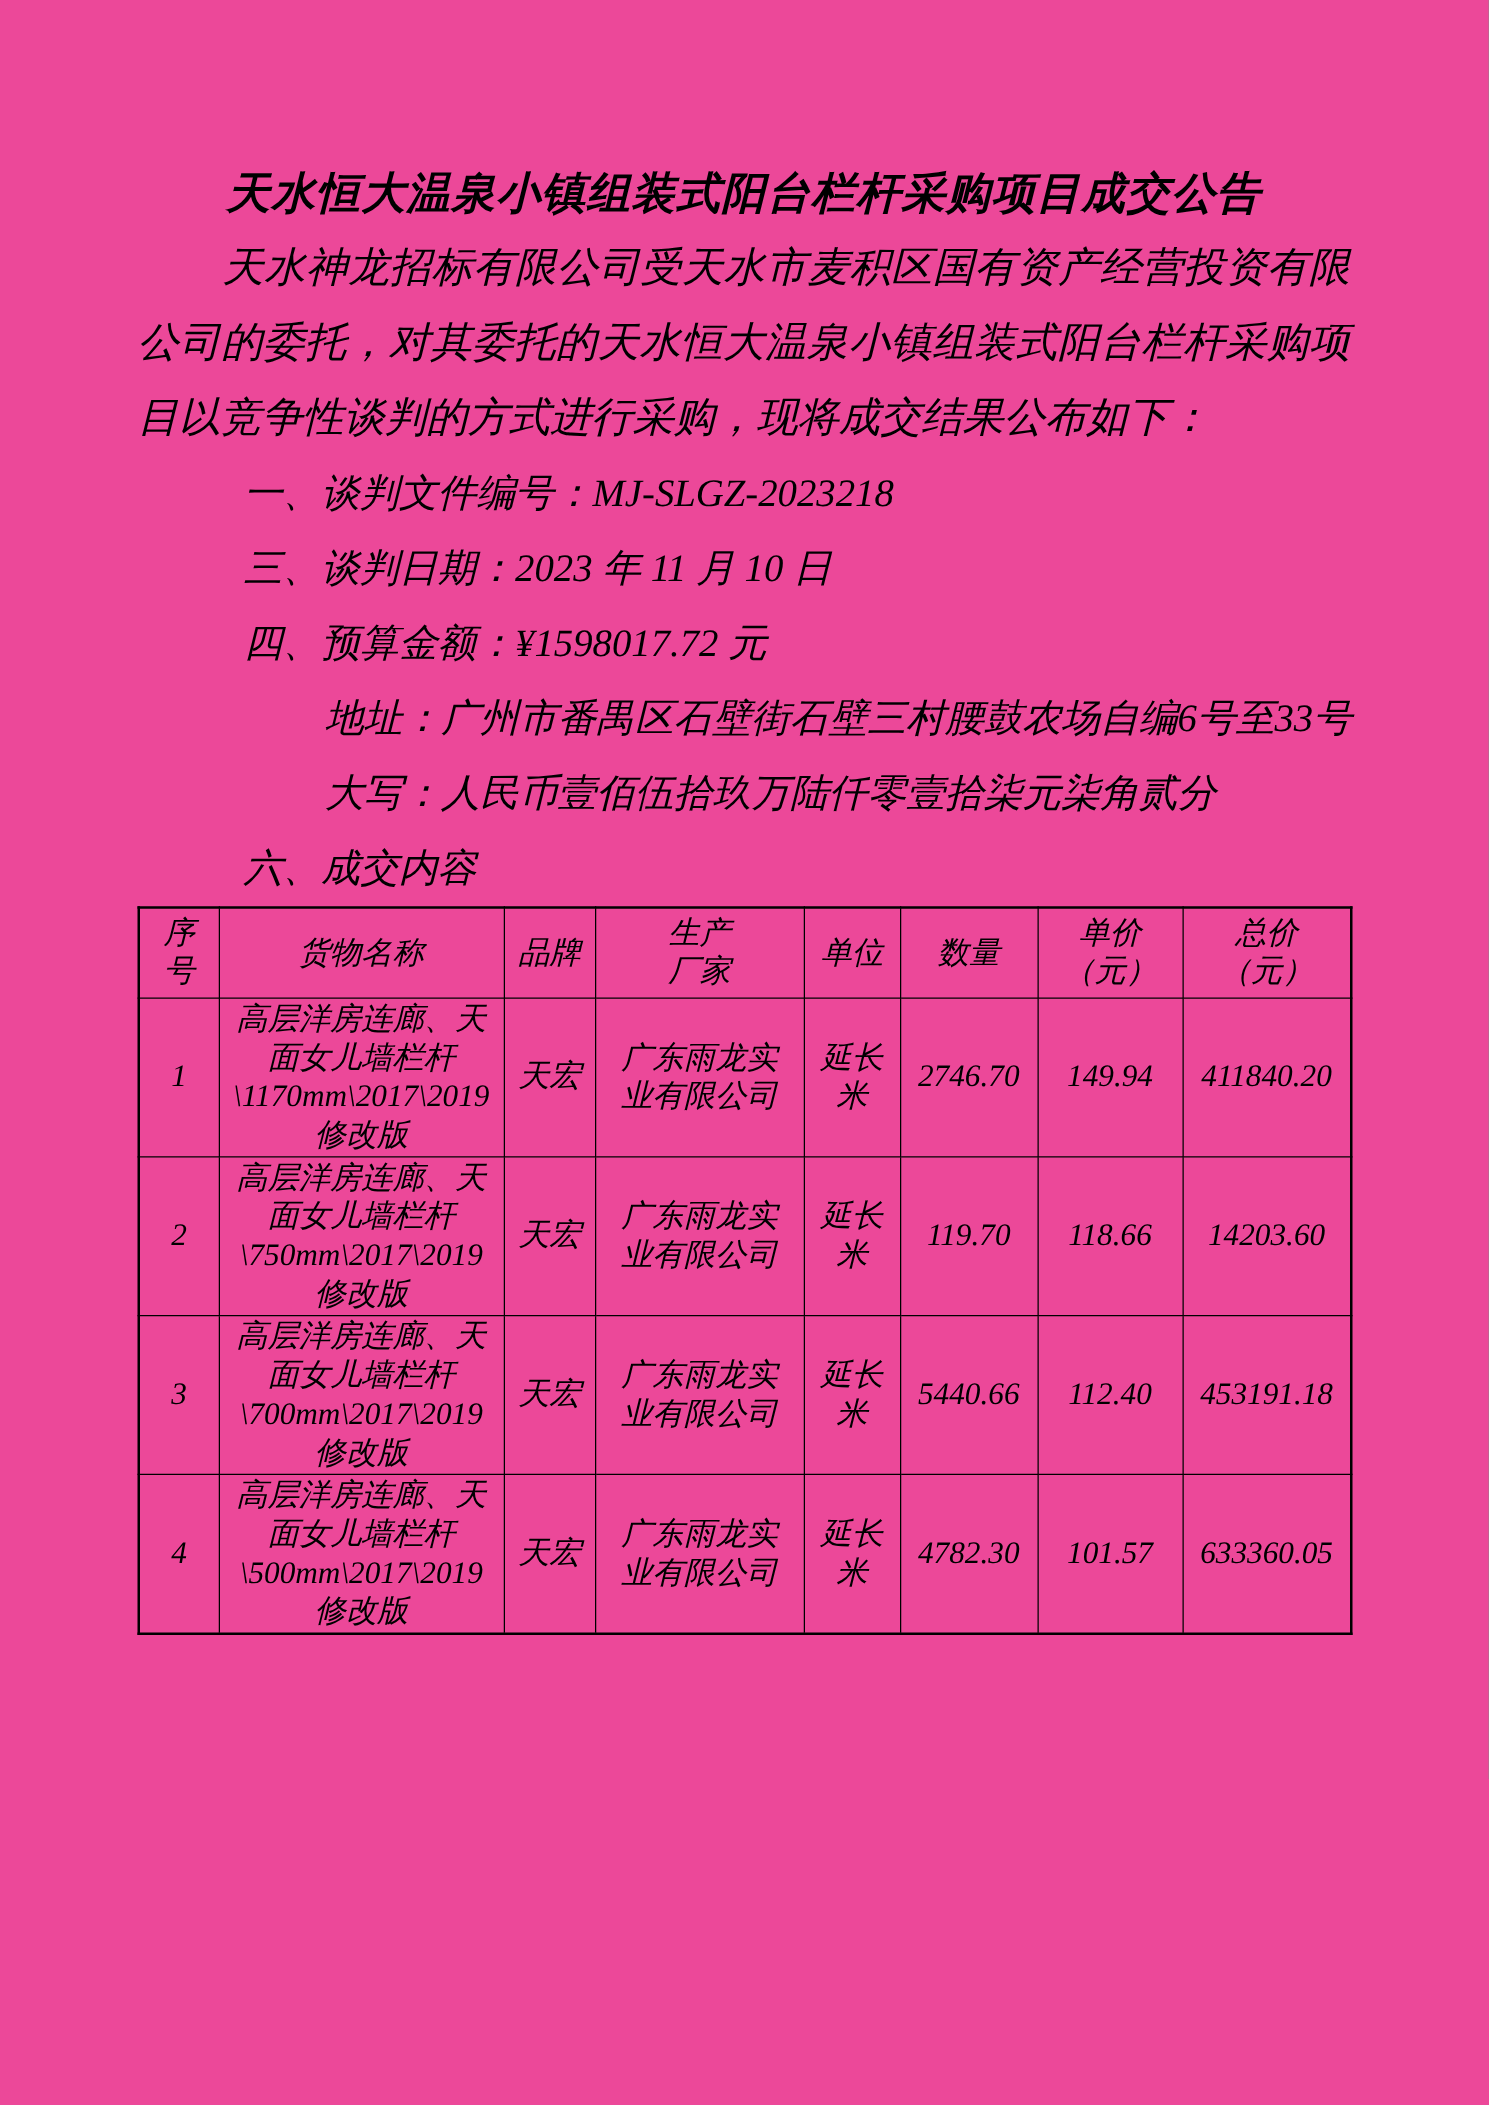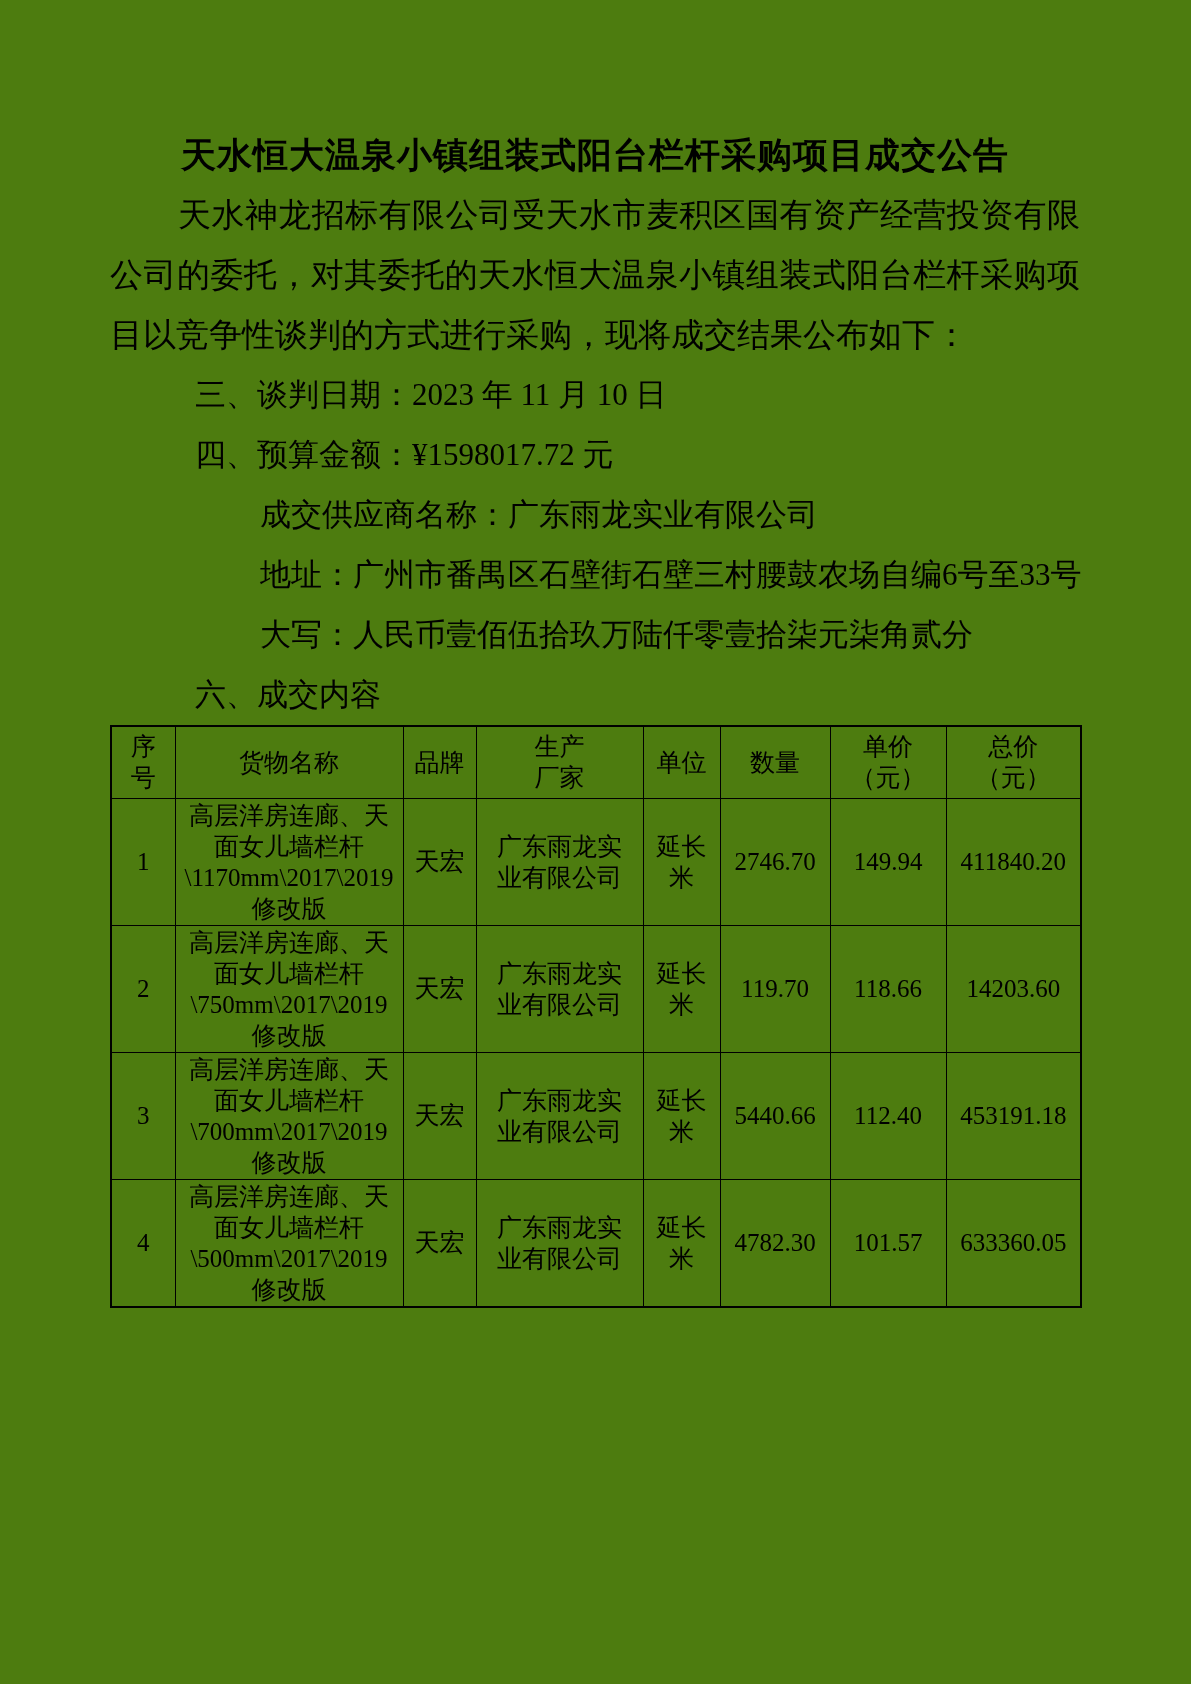--- a/index.html
+++ b/index.html
@@ -1,25 +1,26 @@
 <!DOCTYPE html>
 <html><head>
 <meta charset="utf-8">
 <style>
   html, body { margin: 0; padding: 0; background: #888; }
   .page {
     position: relative;
     width: 1191px;
     height: 1684px;
     margin: 0 auto;
-    background: #4d7c0f;
+    background: #ec4899;
     box-sizing: border-box;
     padding: 125px 111px 0 110px;
     color: #000;
     font-family: "Liberation Serif", serif;
+    font-style: italic;
   }
   .doc-title {
     margin: 0;
     font-family: "Liberation Sans", sans-serif;
     font-weight: bold;
     font-size: 35px;
     line-height: 60px;
     text-align: center;
     letter-spacing: 1px;
   }
@@ -64,24 +65,24 @@
 </style>
 </head>
 <body>
 
 <div class="page">
 
   <h1 class="doc-title">天水恒大温泉小镇组装式阳台栏杆采购项目成交公告</h1>
 
   <p class="intro">天水神龙招标有限公司受天水市麦积区国有资产经营投资有限公司的委托，对其委托的天水恒大温泉小镇组装式阳台栏杆采购项目以竞争性谈判的方式进行采购，现将成交结果公布如下：</p>
 
+  <div class="item">一、谈判文件编号：MJ-SLGZ-2023218</div>
   <div class="item">三、谈判日期：2023 年 11 月 10 日</div>
   <div class="item">四、预算金额：¥1598017.72 元</div>
 
-  <div class="sub">成交供应商名称：广东雨龙实业有限公司</div>
   <div class="sub">地址：广州市番禺区石壁街石壁三村腰鼓农场自编6号至33号</div>
   <div class="sub">大写：人民币壹佰伍拾玖万陆仟零壹拾柒元柒角贰分</div>
 
   <div class="item">六、成交内容</div>
 
   <table class="deal">
     <colgroup>
       <col style="width:64px">
       <col style="width:228px">
       <col style="width:73px">

